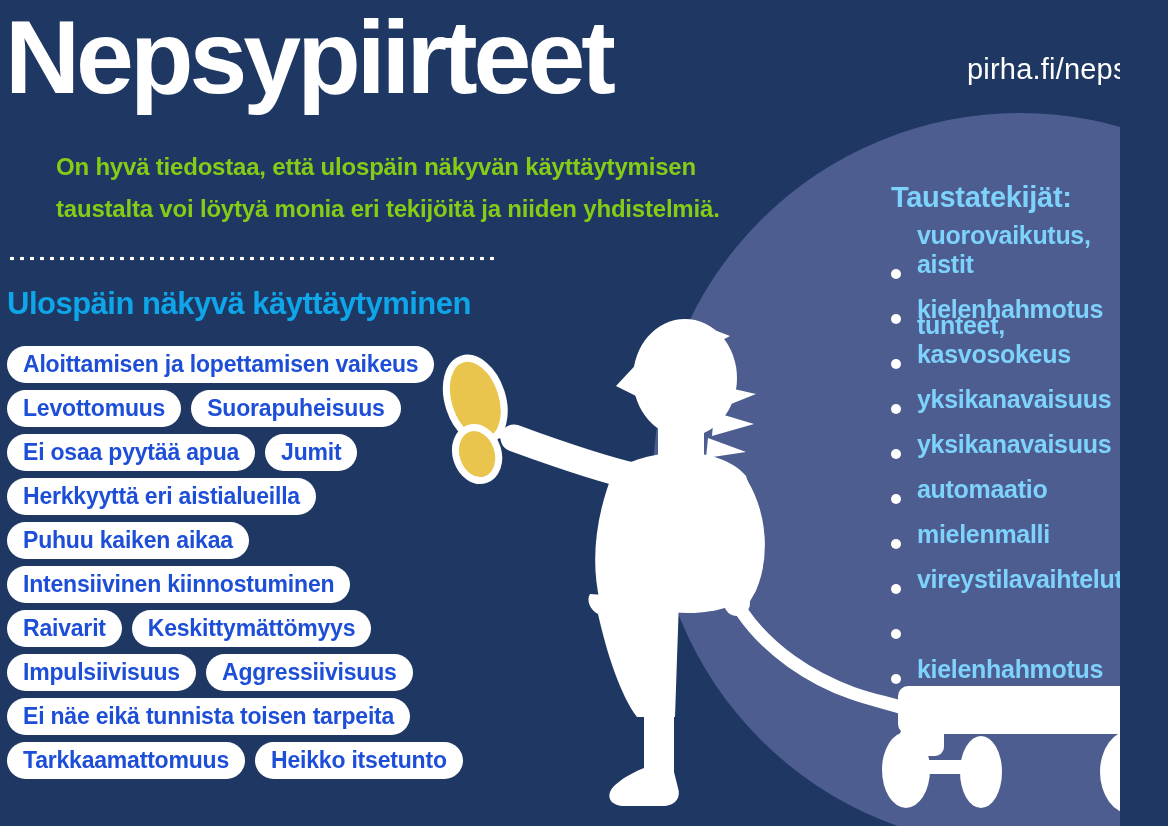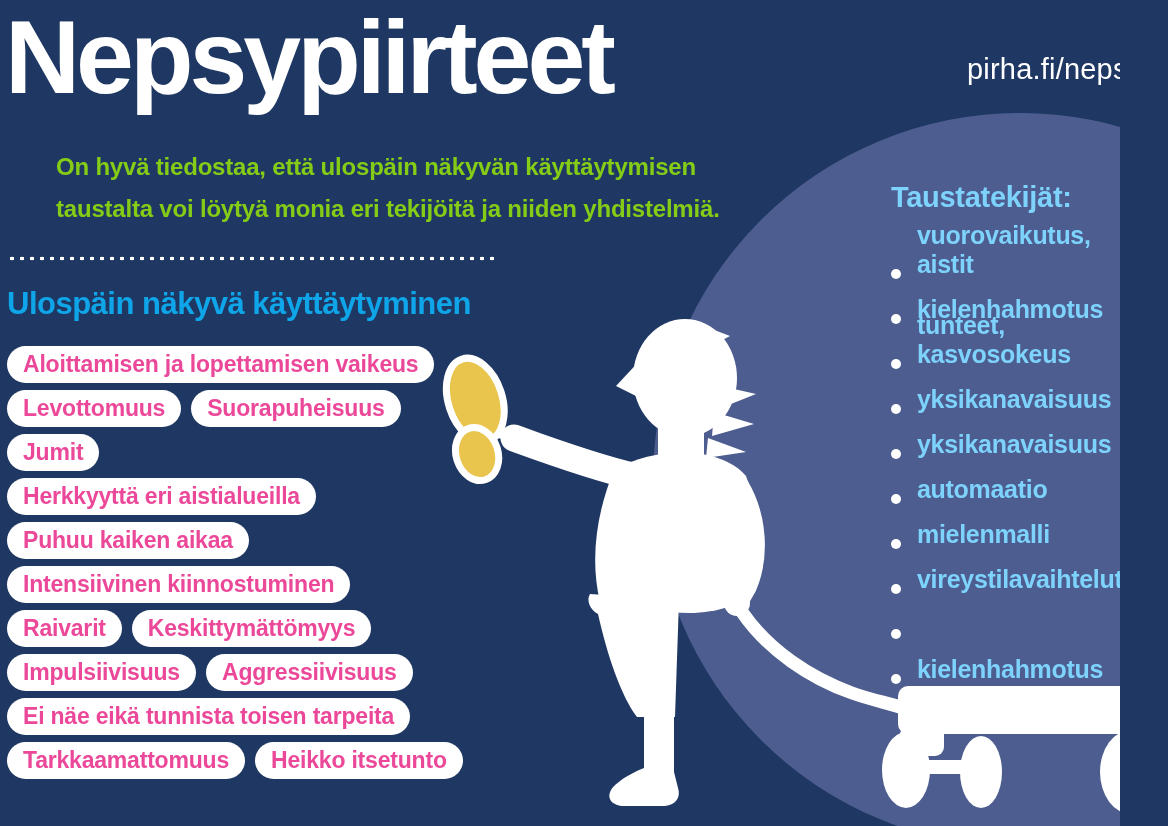--- a/index.html
+++ b/index.html
@@ -27,21 +27,21 @@
     background-image:radial-gradient(circle,#fff 1.8px,transparent 2.1px);
     background-size:10px 5px;background-repeat:repeat-x;
   }
   .behaviors-heading{
     position:absolute;left:7px;top:286px;margin:0;
     font-size:31px;font-weight:bold;letter-spacing:-0.5px;color:#0ea5e9;
   }
   .pills{position:absolute;left:7px;top:346px;width:520px;}
   .pill-row{display:flex;gap:10px;margin-bottom:7px;height:37px;}
   .pill{
-    background:#fff;color:#ec4899;font-size:23px;font-weight:bold;
+    background:#fff;color:#1d4ed8;font-size:23px;font-weight:bold;
     line-height:37px;padding:0 16px;border-radius:19px;white-space:nowrap;
     letter-spacing:-0.2px;
   }
   .factors-heading{
     position:absolute;left:891px;top:181px;margin:0;
     font-size:29px;font-weight:bold;letter-spacing:-0.3px;color:#7dd3fc;
   }
   .factors{position:absolute;left:891px;top:234px;margin:0;padding:0;list-style:none;}
   .factor{display:flex;align-items:flex-end;height:45px;
     font-size:25px;font-weight:bold;letter-spacing:-0.3px;color:#7dd3fc;}
@@ -88,20 +88,21 @@
   <div class="pills">
 
   <div class="pill-row">
         <span class="pill">Aloittamisen ja lopettamisen vaikeus</span>
       </div>
       <div class="pill-row">
         <span class="pill">Levottomuus</span>
         <span class="pill">Suorapuheisuus</span>
       </div>
       <div class="pill-row">
+        <span class="pill">Ei osaa pyytää apua</span>
         <span class="pill">Jumit</span>
       </div>
       <div class="pill-row">
         <span class="pill">Herkkyyttä eri aistialueilla</span>
       </div>
       <div class="pill-row">
         <span class="pill">Puhuu kaiken aikaa</span>
       </div>
       <div class="pill-row">
         <span class="pill">Intensiivinen kiinnostuminen</span>

